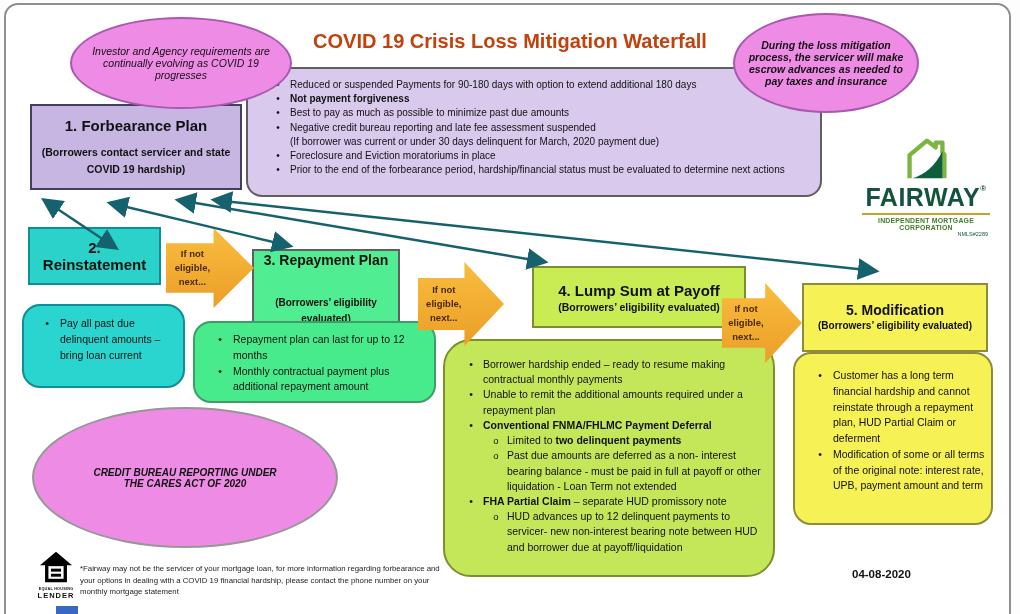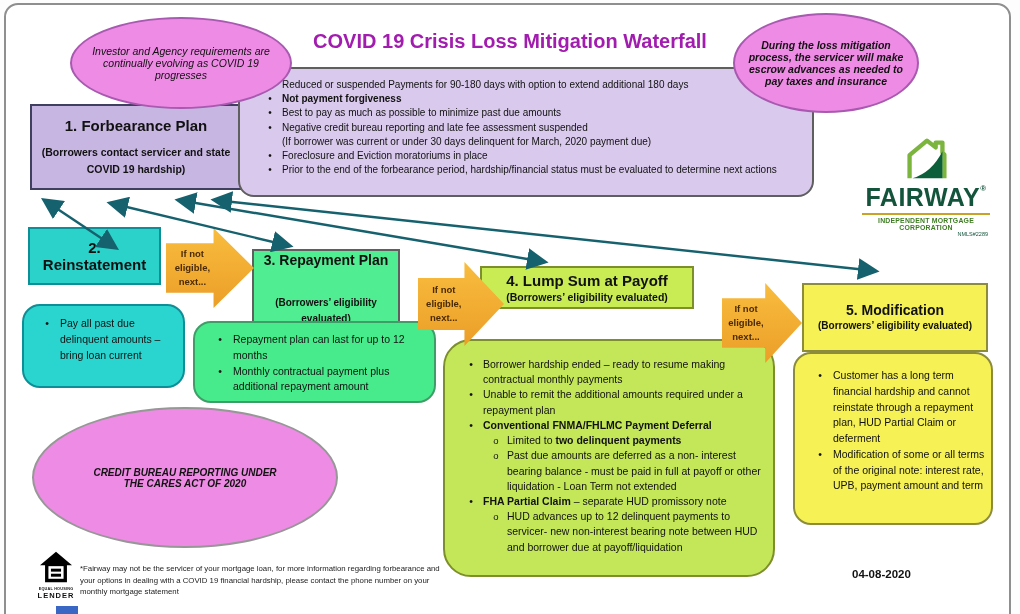--- a/index.html
+++ b/index.html
@@ -3,21 +3,21 @@
 <meta charset="utf-8">
 <style>
   html,body{margin:0;padding:0;}
   body{
     width:1020px;height:614px;position:relative;overflow:hidden;
     background:#fdfdfd;font-family:"Liberation Sans",sans-serif;color:#111;
   }
   .frame{position:absolute;left:4px;top:3px;width:1003px;height:625px;
     border:2px solid #8f8f8f;border-radius:14px 14px 0 0;background:#fff;}
   .title{position:absolute;left:260px;top:30px;width:500px;text-align:center;
-    font-size:20px;font-weight:bold;color:#a21caf;z-index:2;}
+    font-size:20px;font-weight:bold;color:#c2410c;z-index:2;}
   
   .ellipse{position:absolute;border-radius:50%;display:flex;align-items:center;
     justify-content:center;text-align:center;font-style:italic;z-index:3;}
   .pinkfill{background:#ee8be5;border:2px solid #a85ab0;}
   .el-tl{left:70px;top:17px;width:222px;height:92px;font-size:10.5px;padding:2px 14px;box-sizing:border-box;}
   .el-tr{left:733px;top:13px;width:186px;height:100px;font-size:10.5px;font-weight:bold;padding:2px 10px;box-sizing:border-box;}
   .el-cb{left:32px;top:407px;width:306px;height:141px;border-color:#979797;padding:6px 20px;box-sizing:border-box;}
   .cb-t{font-weight:bold;font-size:10px;}
   .cb-b{font-size:10px;margin-top:3px;}
   
@@ -26,29 +26,29 @@
   .stepbox .t{font-weight:bold;}
   .stepbox .s{font-weight:bold;}
   .box1{left:30px;top:104px;width:212px;height:86px;background:#c7b6e2;border:2px solid #3f3f5f;text-align:center;}
   .box1 .t{font-size:15px;margin-bottom:10px;}
   .box1 .s{font-size:10.5px;line-height:1.6;}
   .box2{left:28px;top:227px;width:133px;height:58px;background:#2bd2ca;border:2px solid #0e8e96;}
   .box2 .t{font-size:15px;}
   .box3{left:252px;top:249px;width:148px;height:80px;background:#50ed92;border:2px solid #5f5f5f;gap:24px;}
   .box3 .t{font-size:14px;margin-bottom:3px;}
   .box3 .s{font-size:10px;line-height:1.6;}
-  .box4{left:480px;top:266px;width:214px;height:43px;background:#c9ec55;border:2px solid #7d8f2a;}
+  .box4{left:532px;top:266px;width:214px;height:62px;background:#c9ec55;border:2px solid #7d8f2a;}
   .box4 .t{font-size:15px;margin-bottom:2px;}
   .box4 .s{font-size:10.5px;}
   .box5{left:802px;top:283px;width:186px;height:69px;background:#f6f155;border:2px solid #8c8c3a;}
   .box5 .t{font-size:14px;margin-bottom:0;}
   .box5 .s{font-size:10px;line-height:1.55;}
   
   .panel{position:absolute;box-sizing:border-box;z-index:1;line-height:1.5;}
-  .p-purple{left:238px;top:67px;width:576px;height:130px;background:#d9c9ec;
+  .p-purple{left:246px;top:67px;width:576px;height:130px;background:#d9c9ec;
     border:2px solid #5f5f5f;border-radius:16px;padding:9px 8px 6px 18px;font-size:10px;line-height:1.42;}
   .p-cyan{left:22px;top:304px;width:163px;height:84px;background:#2bd5cf;
     border:2px solid #0e8e96;border-radius:18px;padding:10px 6px 6px 10px;font-size:10.5px;}
   .p-green{left:193px;top:321px;width:243px;height:82px;background:#47eb8b;
     border:2px solid #3f9e68;border-radius:18px;padding:9px 6px 6px 12px;font-size:10.5px;}
   .p-yg{left:443px;top:339px;width:332px;height:238px;background:#c4e75a;
     border:2px solid #7d8f2a;border-radius:28px;padding:16px 10px 8px 14px;font-size:10.5px;line-height:1.45;}
   .p-yellow{left:793px;top:352px;width:200px;height:173px;background:#f6f155;
     border:2px solid #8c8c3a;border-radius:18px;padding:14px 6px 6px 12px;font-size:10.5px;}
   .li{display:flex;align-items:flex-start;}

